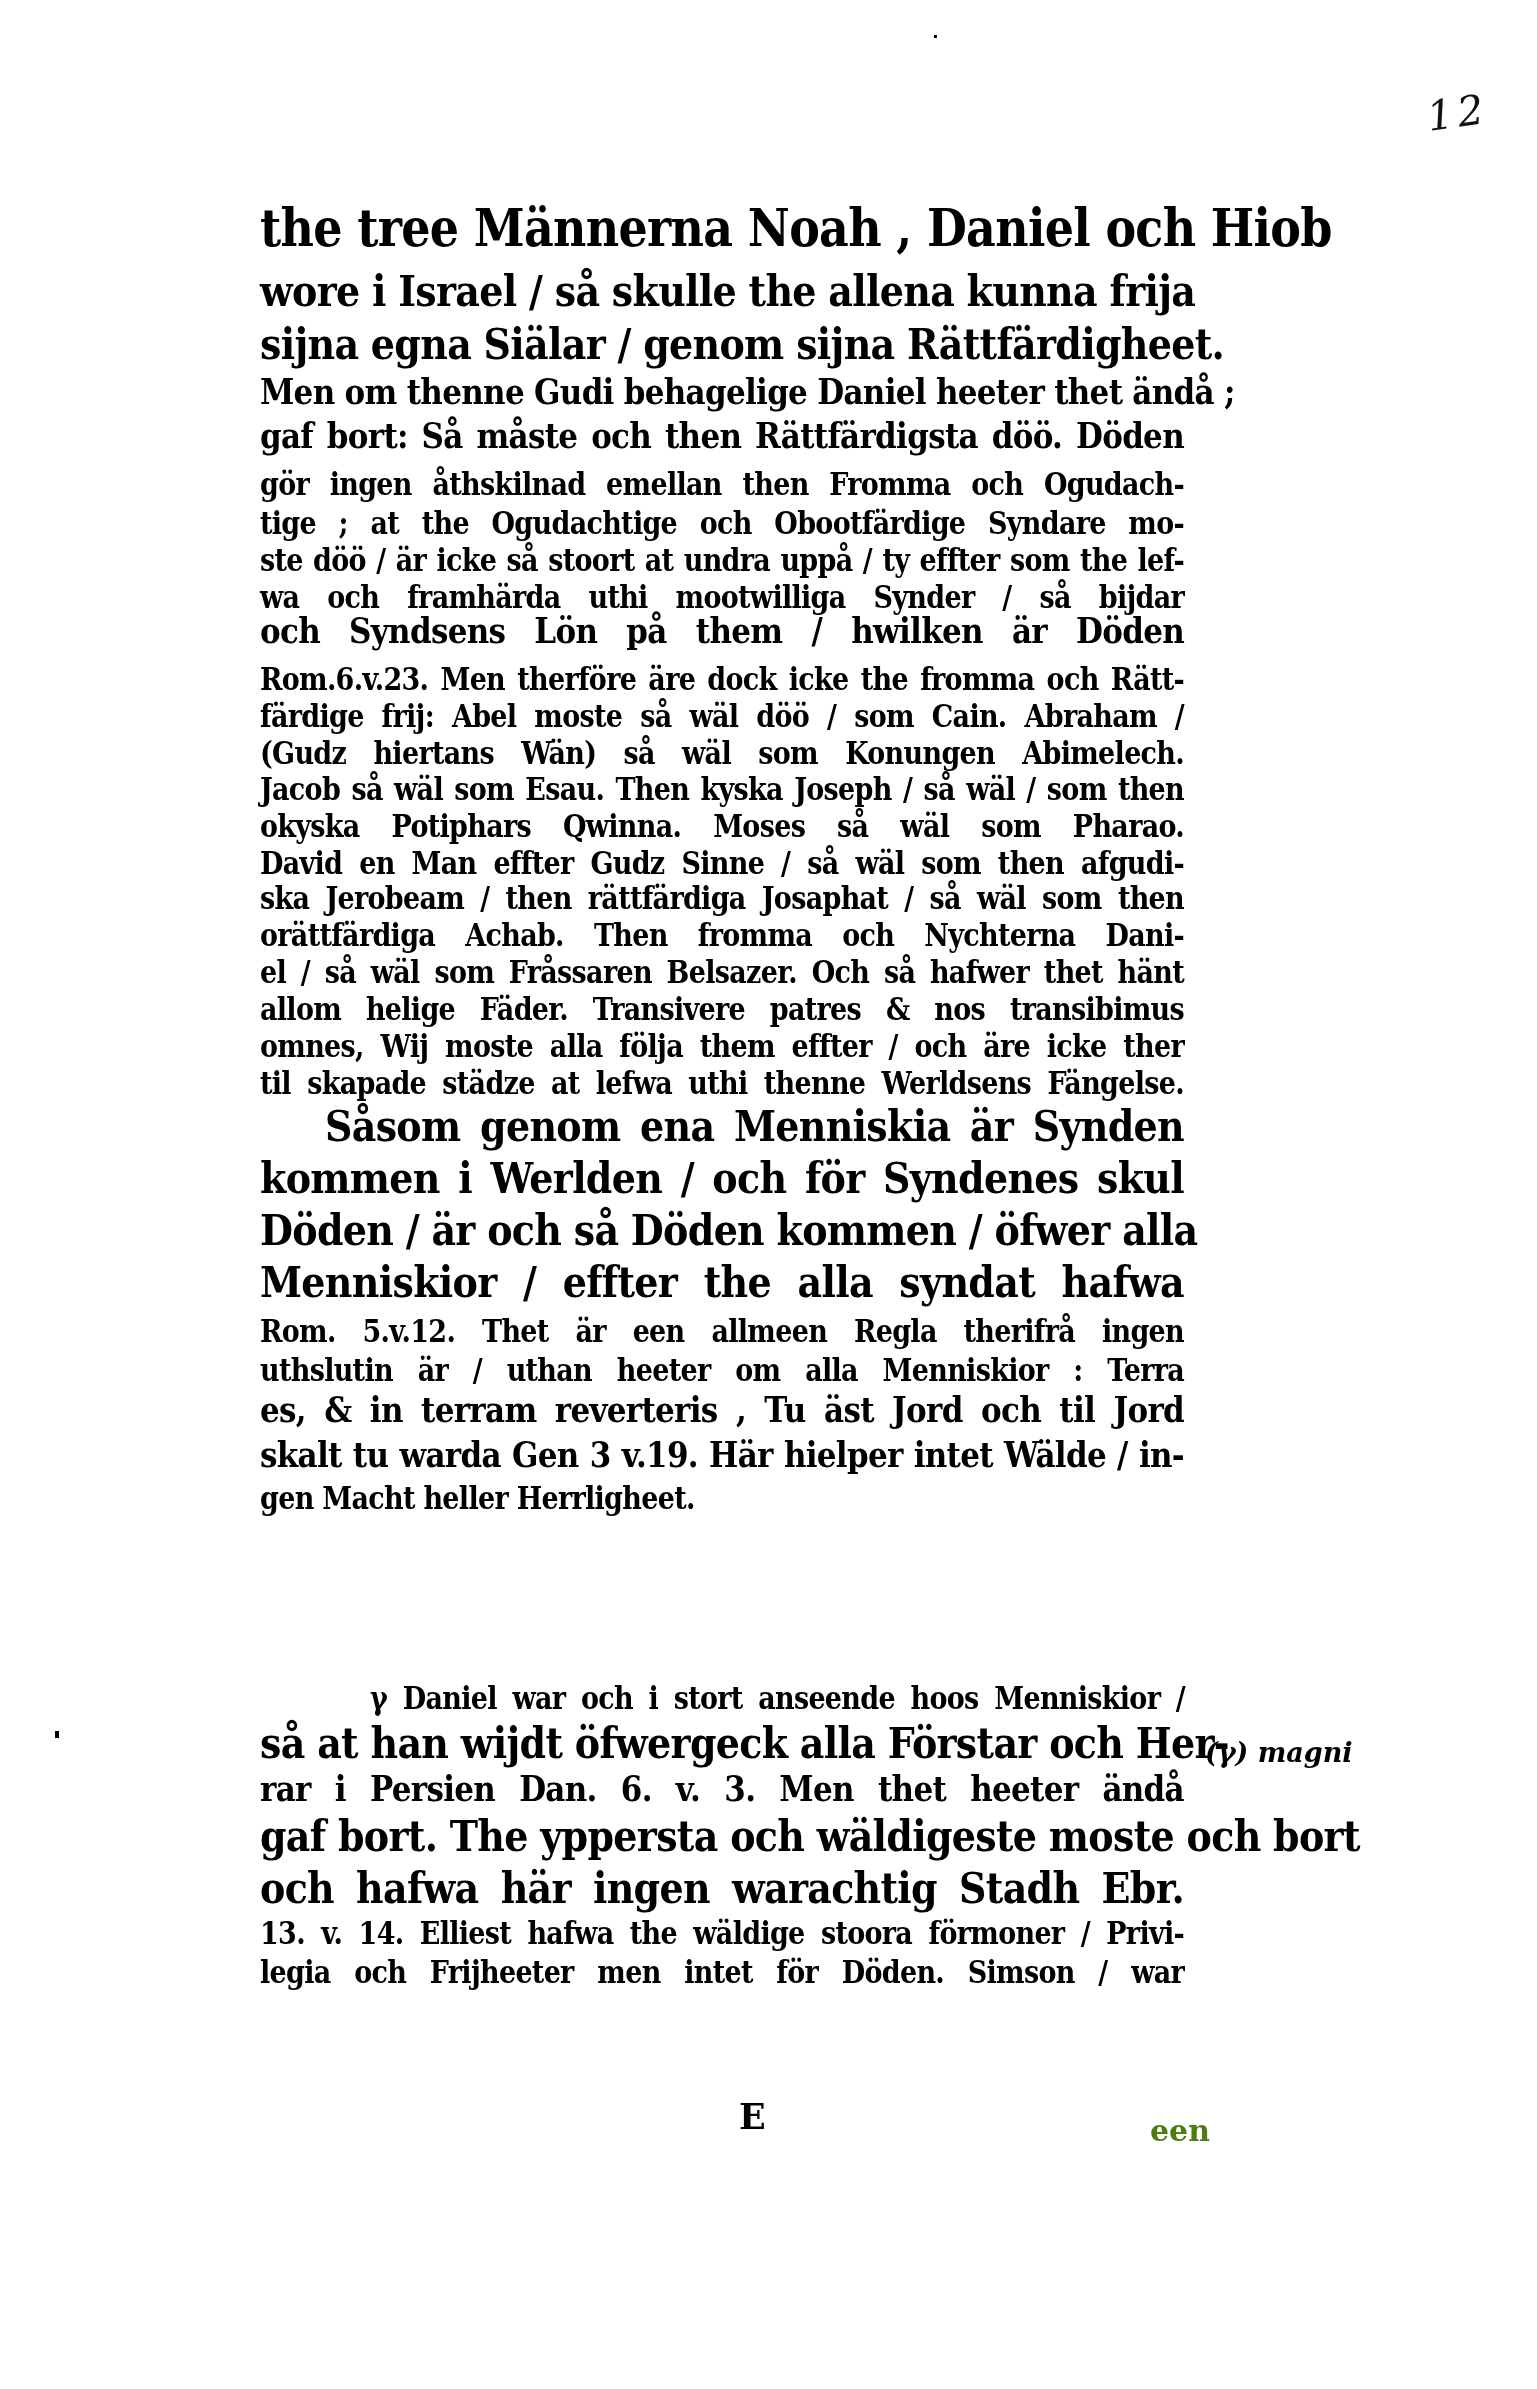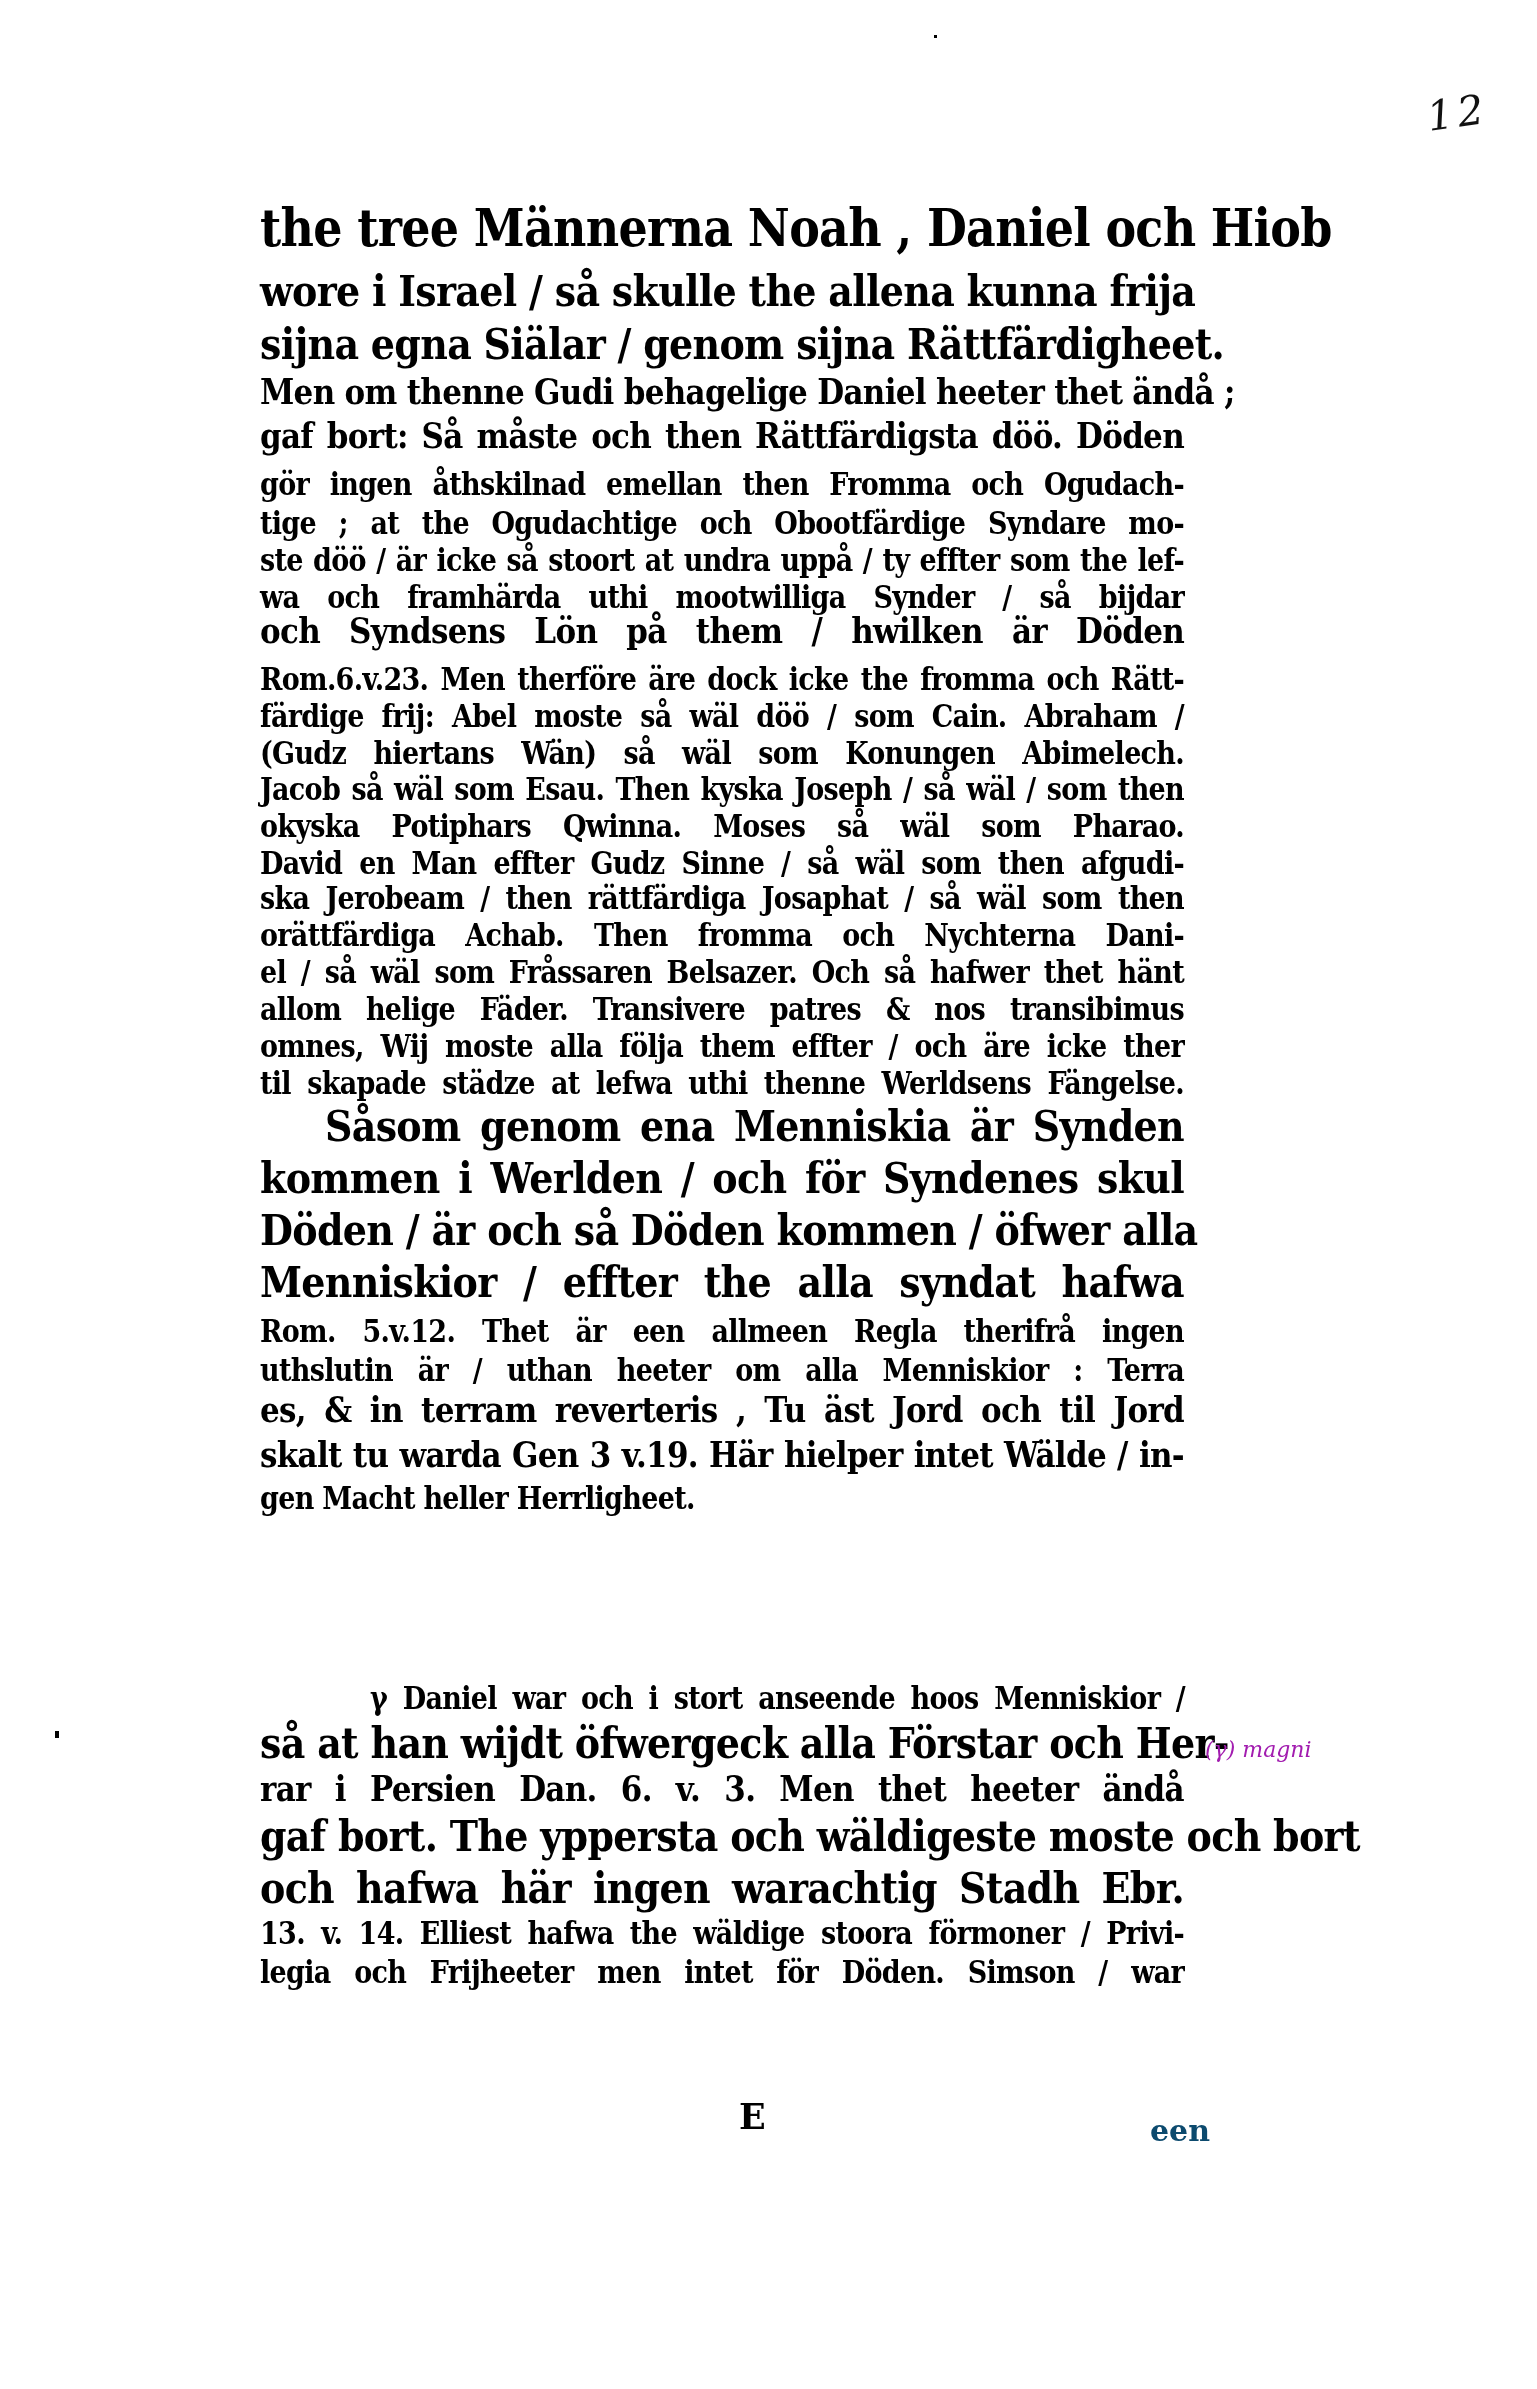--- a/index.html
+++ b/index.html
@@ -18,29 +18,29 @@
   .lg { font-size: 38px; transform: scaleY(1.15); transform-origin: left bottom; }
   .md { font-size: 31px; transform: scaleY(1.15); transform-origin: left bottom; }
   .sm { font-size: 27px; transform: scaleY(1.15); transform-origin: left bottom; }
   .folio {
     position: absolute; left: 1427px; top: 89px; font-family: "DejaVu Serif", serif;
     font-style: italic; font-size: 41px; color: #111; transform: rotate(-8deg);
     font-weight: normal; letter-spacing: 4.4px;
   }
   .marginal {
     position: absolute; left: 1205px; top: 1737px; font-family: "DejaVu Serif", serif;
-    font-style: italic; font-weight: normal; font-size: 22px; color: #a21caf;
+    font-style: italic; font-weight: bold; font-size: 27px; color: #000000;
   }
   .catchword-sig {
     position: absolute; left: 739px; top: 2096px; font-family: "DejaVu Serif", serif;
     font-weight: bold; font-size: 35px; color: #000;
   }
   .catchword {
     position: absolute; left: 1150px; top: 2113px; font-family: "DejaVu Serif", serif;
-    font-weight: bold; font-size: 30px; color: #0c4a6e;
+    font-weight: bold; font-size: 30px; color: #4d7c0f;
   }
   .speck { position: absolute; background: #000; }
 </style>
 </head>
 <body>
 
 <div class="page">
 
   <div class="folio">12</div>
 

